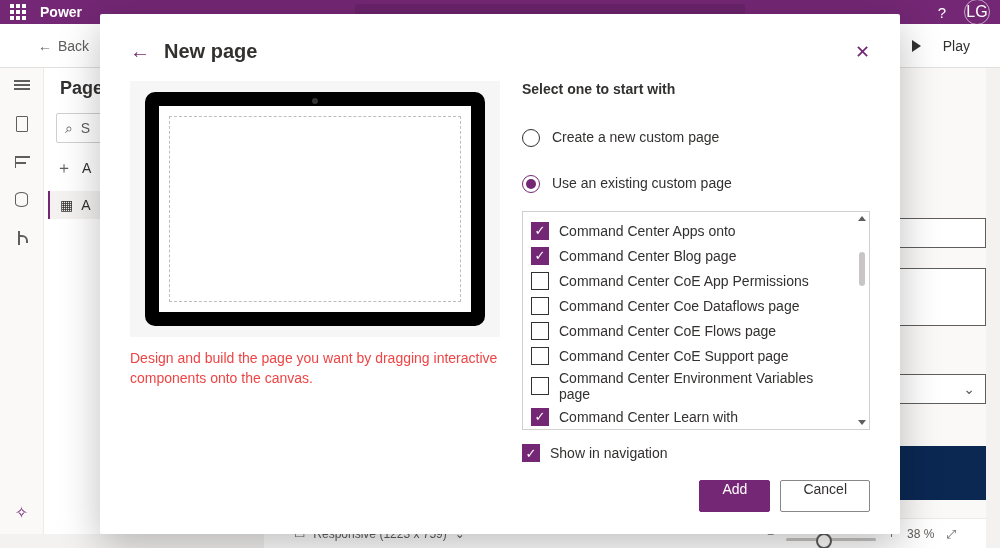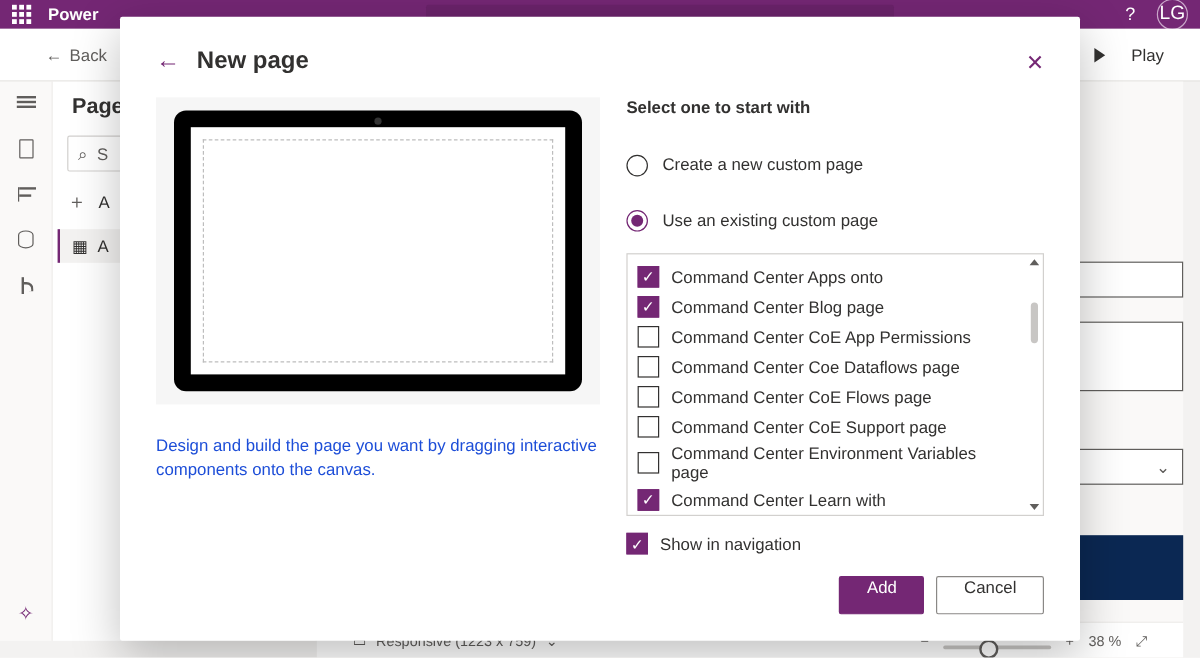--- a/index.html
+++ b/index.html
@@ -66,21 +66,21 @@
   .back-arrow{color:#742774;font-size:20px;cursor:pointer;}
   .modal-title{font-size:20px;font-weight:600;}
   .close-x{margin-left:auto;color:#742774;font-size:18px;cursor:pointer;}
   .modal-body { flex:1; display:flex; gap:22px; overflow:hidden;}
   .left-col { width:370px; display:flex; flex-direction:column;}
   .device { width:370px; height:256px; background:#f6f6f6; display:flex; align-items:center; justify-content:center;}
   .tablet { width:340px; height:234px; background:#000; border-radius:10px; padding:14px; position:relative;}
   .tablet::before{content:"";position:absolute;top:6px;left:50%;width:6px;height:6px;background:#333;border-radius:50%;transform:translateX(-50%);}
   .screen { width:100%; height:100%; background:#fff; padding:10px;}
   .artboard { width:100%; height:100%; border:1.5px dashed #bdbdbd;}
-  .desc { margin-top:24px; color:#1d4ed8; font-size:14px; line-height:1.45;}
+  .desc { margin-top:11px; color:#ef4444; font-size:14px; line-height:1.45;}
   .right-col { flex:1; display:flex; flex-direction:column; min-width:0;}
   .right-col h3 { font-size:14px; font-weight:600; margin-bottom:16px;}
   .radio-row { display:flex; align-items:flex-start; gap:12px; margin-bottom:12px; cursor:pointer;margin-top:16px;}
   .radio { width:18px; height:18px; border:1px solid #323130; border-radius:50%; display:flex; align-items:center; justify-content:center;}
   .radio.sel { border-color:#742774;}
   .radio.sel::after{content:"";width:10px;height:10px;background:#742774;border-radius:50%;}
   .listpane { margin-top:6px; border:1px solid #d2d0ce; height:250px; position:relative; overflow:hidden;}
   .listinner { position:absolute; inset:0 14px 0 0; overflow-y:auto; padding:6px 8px;}
   .scrollbar { position:absolute; right:2px; top:4px; bottom:4px; width:10px;}
   .scrollbar .up,.scrollbar .dn{position:absolute;left:1px;width:0;height:0;border-left:4px solid transparent;border-right:4px solid transparent;}

